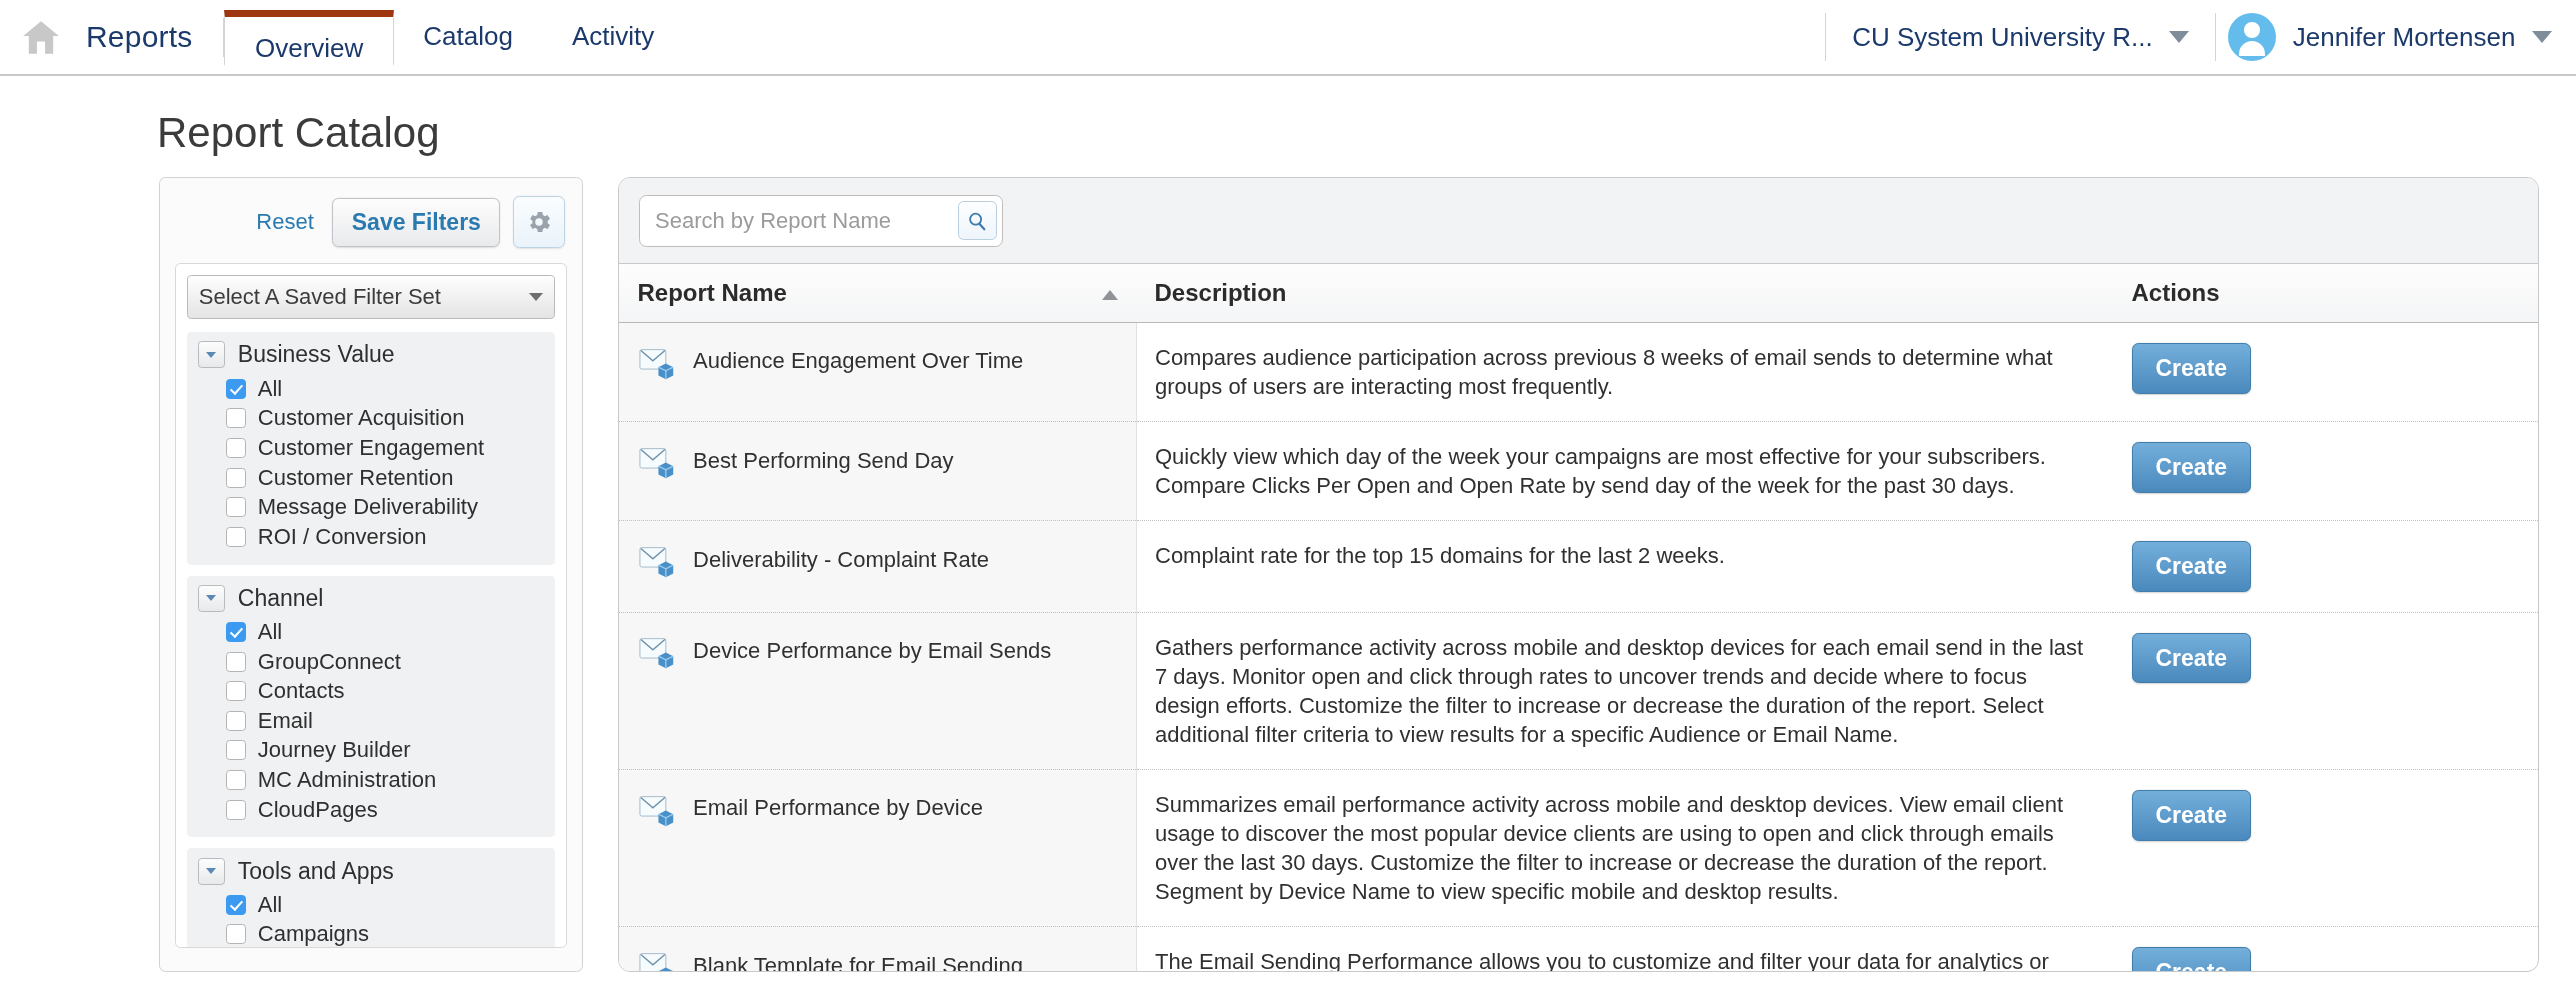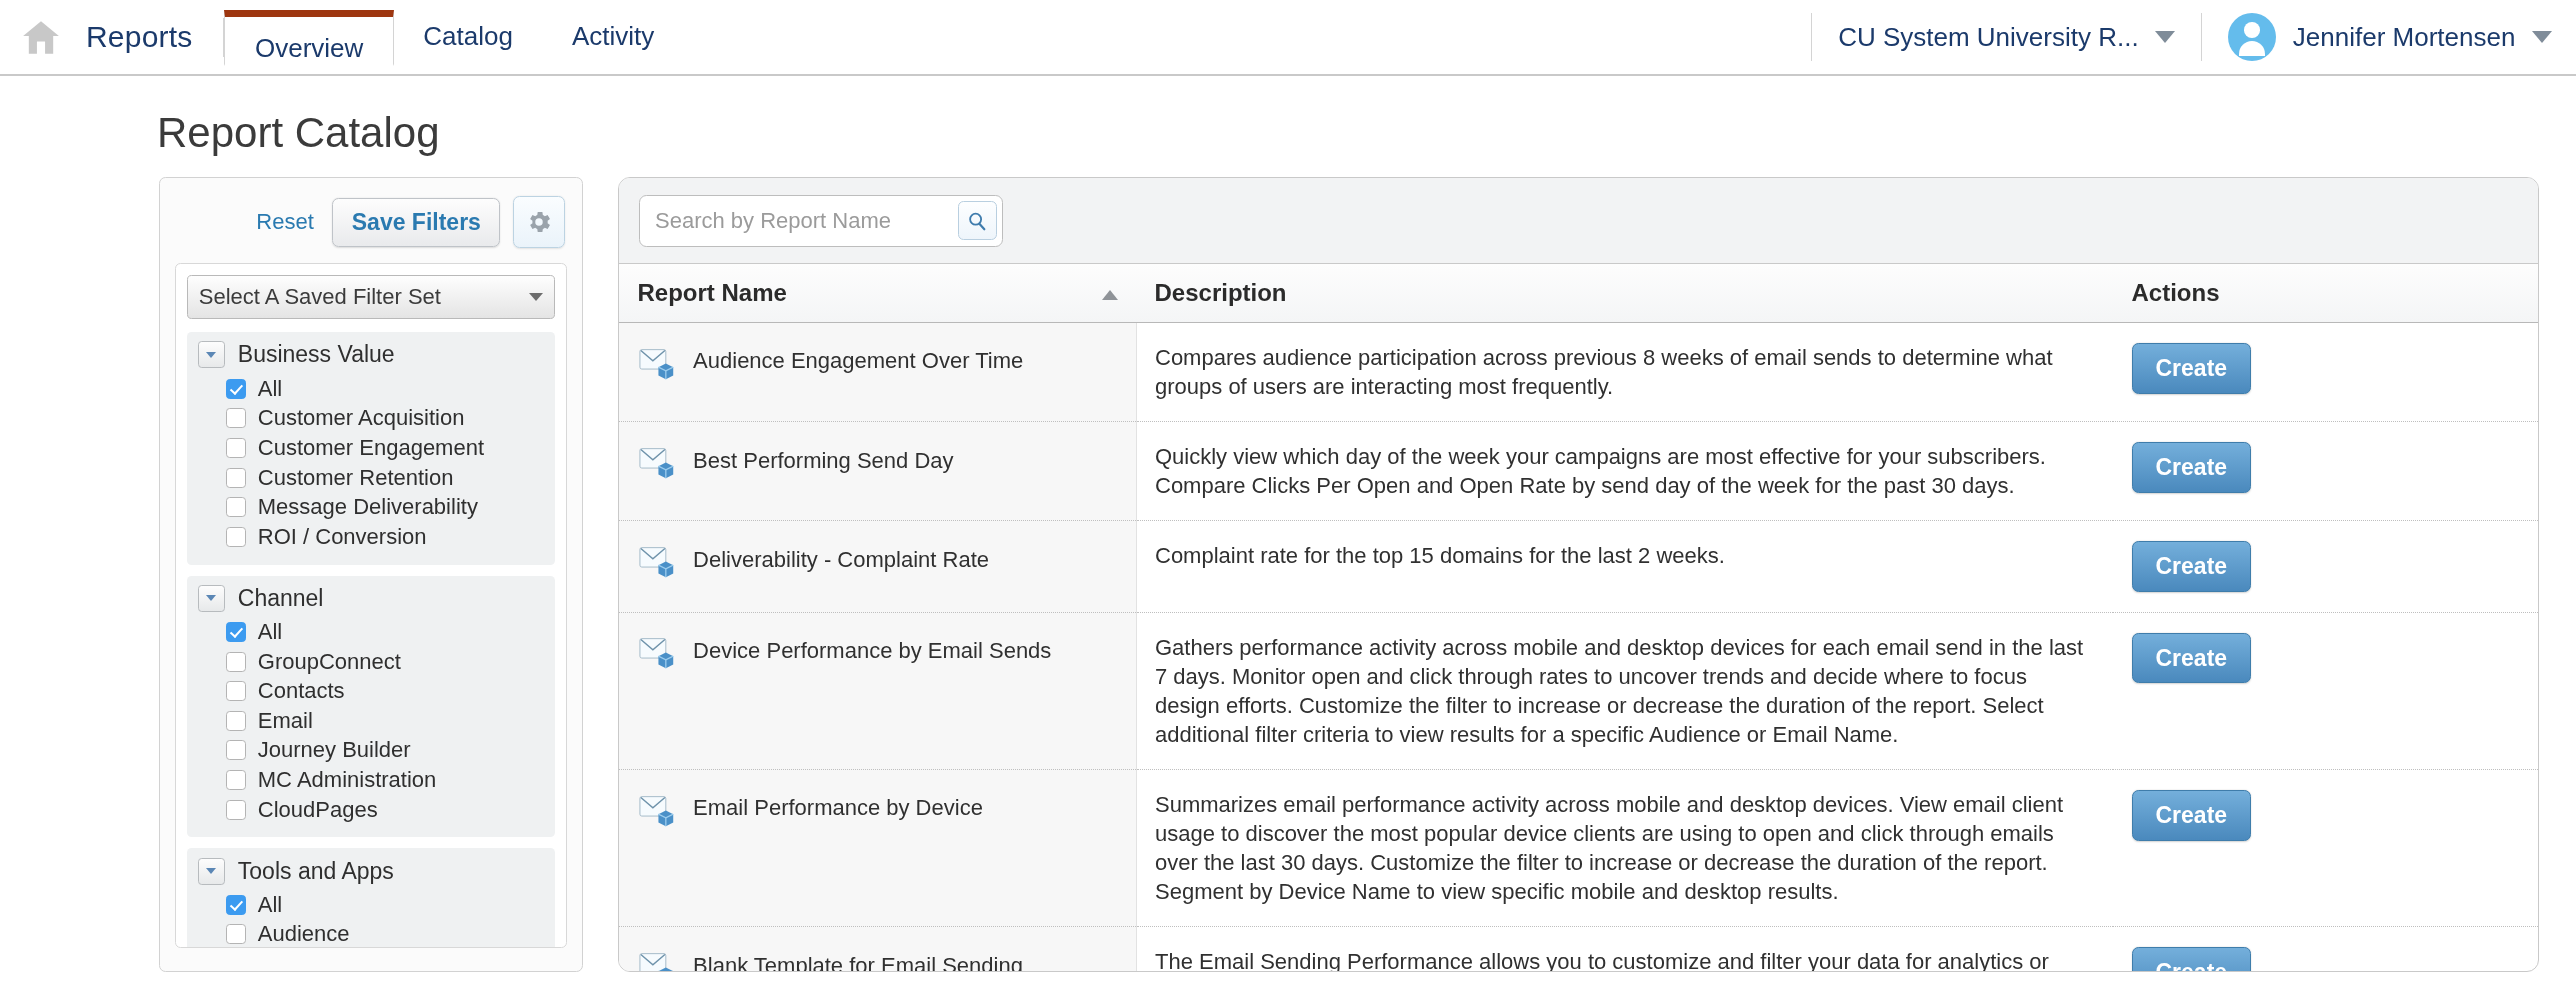--- a/index.html
+++ b/index.html
@@ -82,21 +82,21 @@
     display: inline-block;
     margin-left: 16.6px;
     width: 0; height: 0;
     border-left: 10px solid transparent;
     border-right: 10px solid transparent;
     border-top: 12px solid #7f8c99;
   }
   .user-box {
     display: flex;
     align-items: center;
-    padding: 0 24px 0 26px;
+    padding: 0 24px 0 12px;
     border-left: 0.9px solid #d4d4d4;
     font-size: 26px;
     color: #1b3a6b;
     cursor: pointer;
   }
   .avatar {
     width: 48px; height: 48px;
     border-radius: 50%;
     background: #64bcec;
     margin-right: 16.6px;
@@ -520,21 +520,21 @@
               <i></i>
             </span>
           <span class="group-title">Tools and Apps</span>
         </div>
         <div class="opt-row">
           <span class="cb checked"></span>
           <span class="opt-label">All</span>
         </div>
         <div class="opt-row">
           <span class="cb"></span>
-          <span class="opt-label">Audience</span>
+          <span class="opt-label">Campaigns</span>
         </div>
       </div>
     </div>
   </div>
 
   <div class="table-panel">
     <div class="search-bar">
       <div class="search-wrap">
         <input type="text" placeholder="Search by Report Name" style="">
         <span class="search-btn">

